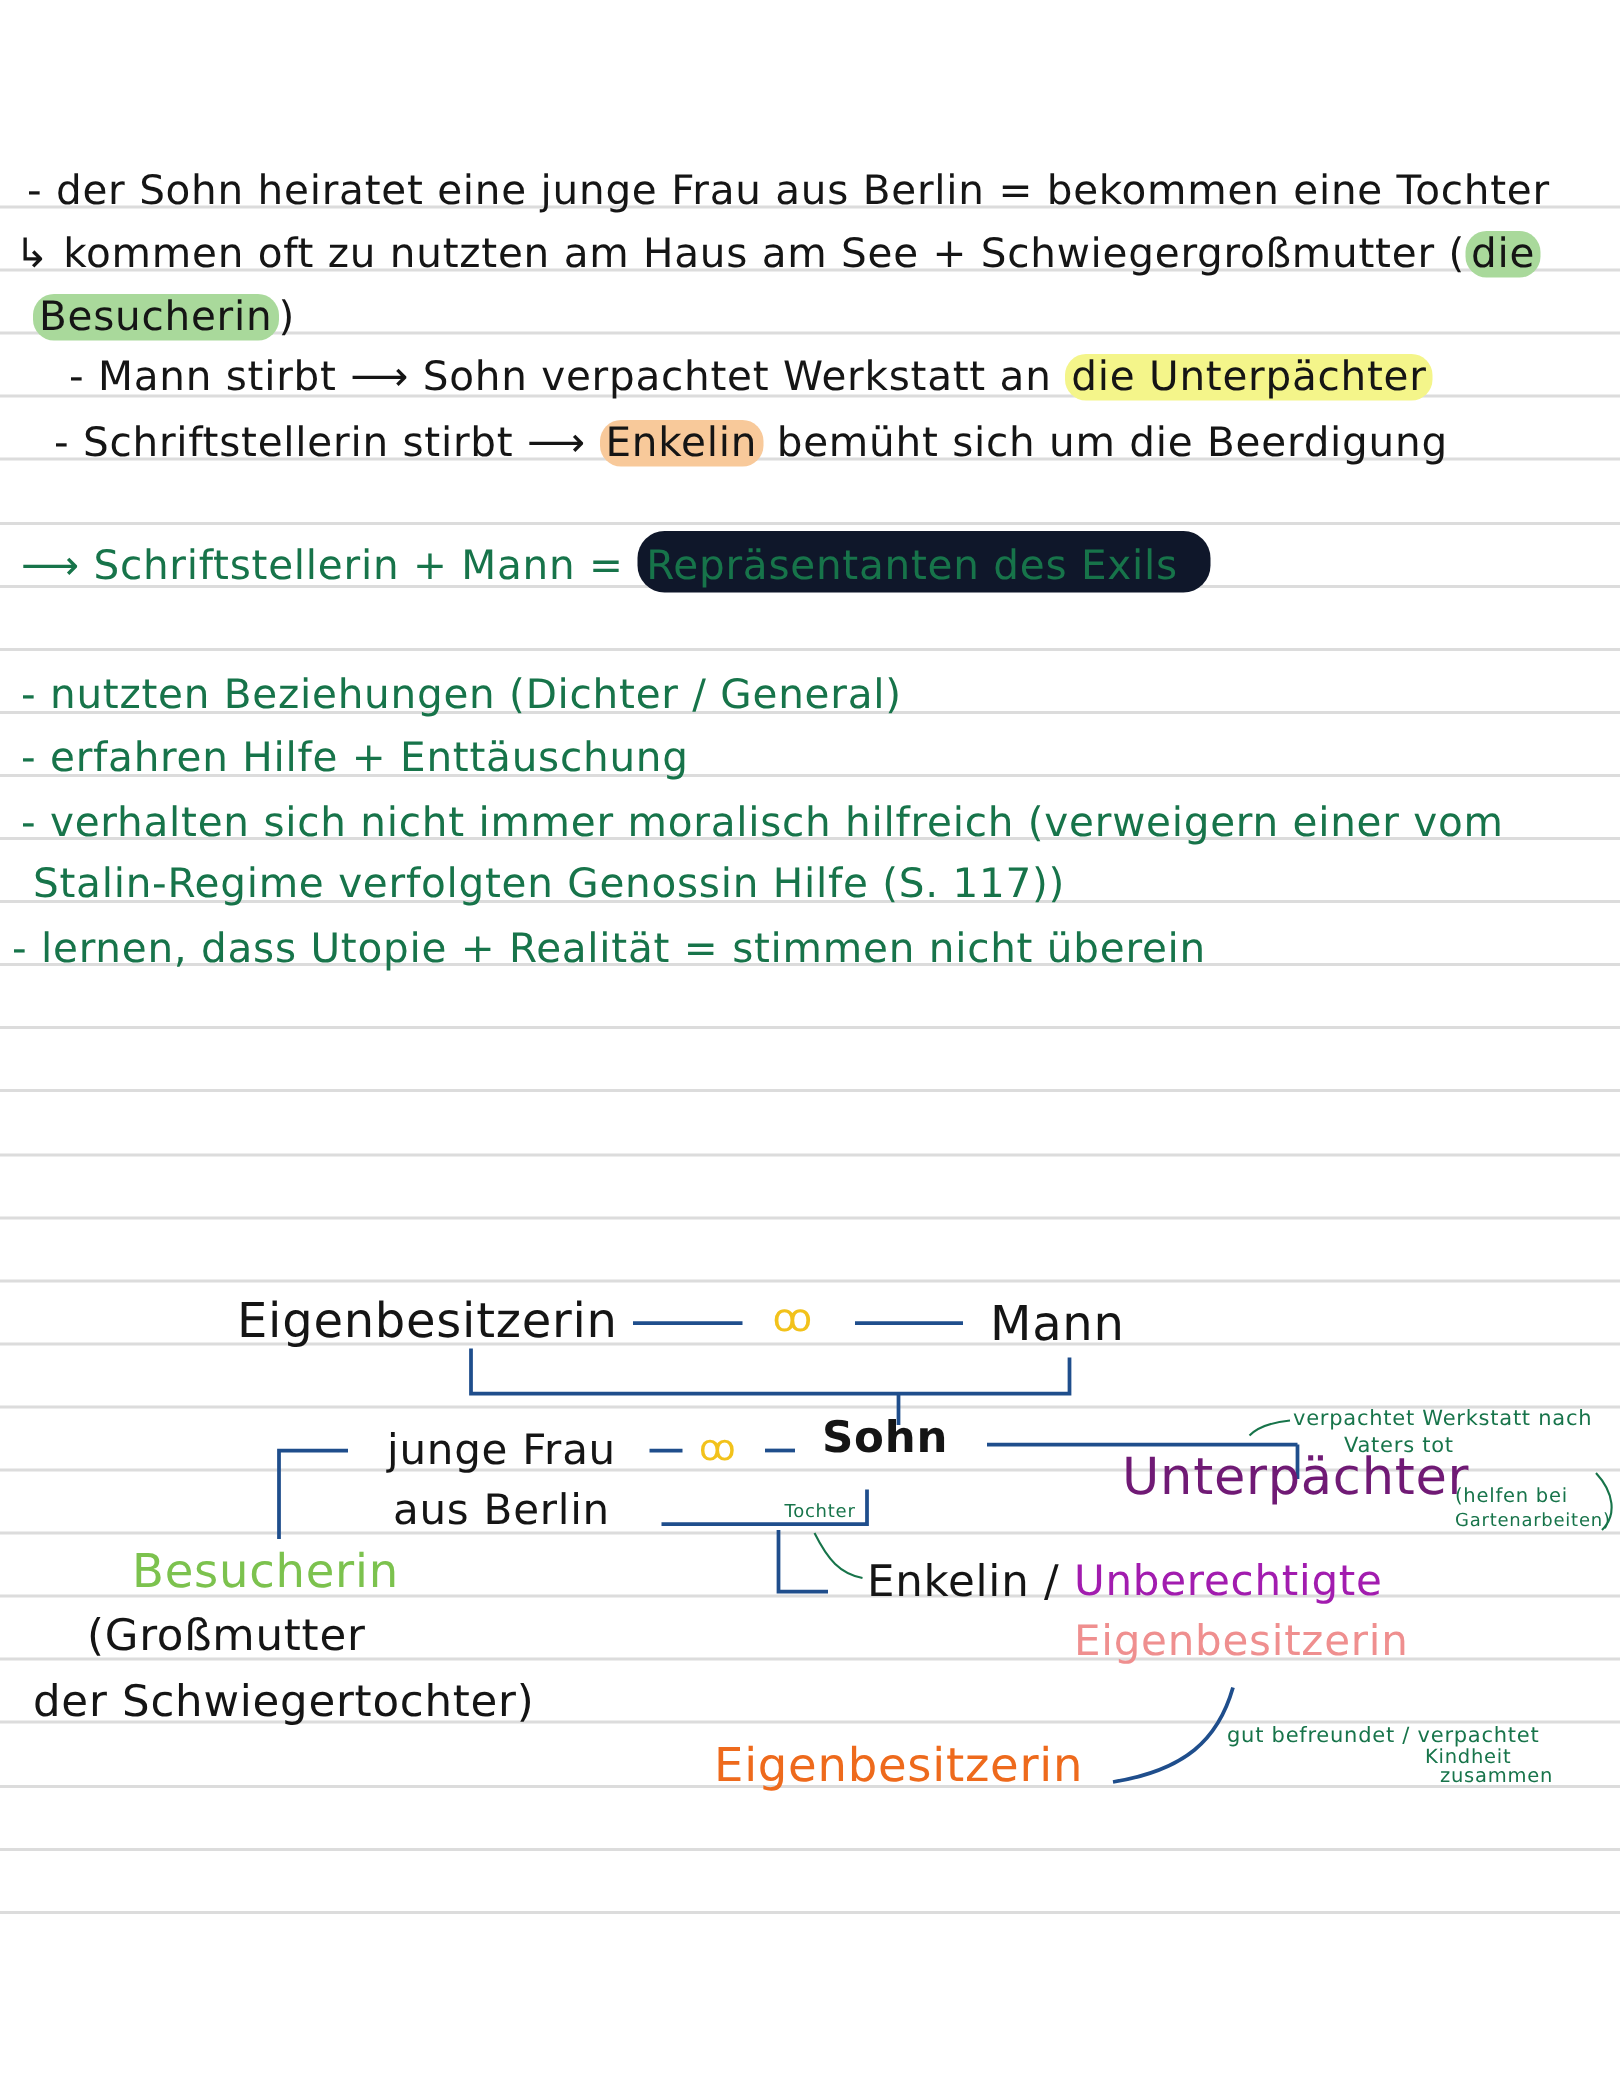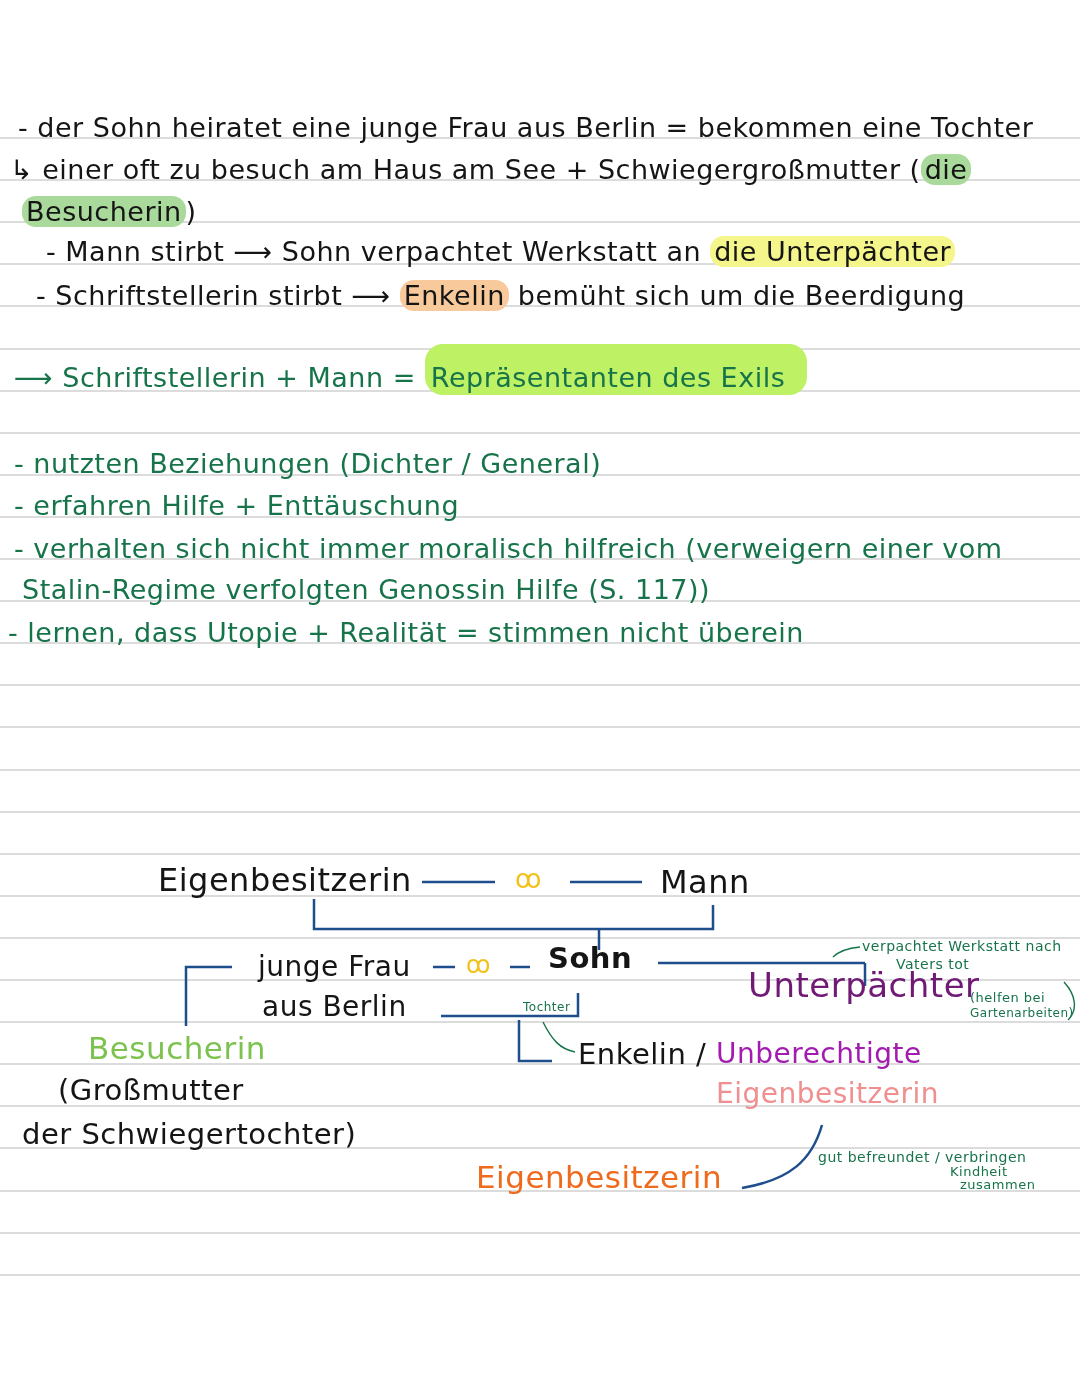--- a/index.html
+++ b/index.html
@@ -6,21 +6,21 @@
     body { width: 1080px; height: 1394px; position: relative; overflow: hidden;
            font-family: "DejaVu Sans", sans-serif; }
     .rule { position: absolute; left: 0; width: 1080px; height: 2px; background: #dcdcdc; }
     .t { position: absolute; white-space: nowrap; line-height: 1; font-size: 27px; letter-spacing: 0.5px; }
     .black { color: #151515; }
     .green { color: #17744a; }
     .hl { border-radius: 14px; padding: 0 4px; }
     .hl-green-soft { background: #a9d99b; }
     .hl-yellow { background: #f4f58a; }
     .hl-orange { background: #f8c99a; }
-    .hl-green-strong { background: #bef264; padding: 18px 22px 2px 6px; border-radius: 18px; }
+    .hl-green-strong { background: #0f172a; padding: 8px 22px 2px 6px; border-radius: 18px; }
     .small { font-size: 14px; }
     svg.diagram { position: absolute; left: 0; top: 0; width: 1080px; height: 1394px; pointer-events: none; }
   </style>
 </head>
 <body>
 
 <div id="rules">
     <div class="rule" style="top: 137px;"></div>
     <div class="rule" style="top: 179px;"></div>
     <div class="rule" style="top: 221px;"></div>
@@ -47,21 +47,21 @@
     <div class="rule" style="top: 1105px;"></div>
     <div class="rule" style="top: 1147px;"></div>
     <div class="rule" style="top: 1190px;"></div>
     <div class="rule" style="top: 1232px;"></div>
     <div class="rule" style="top: 1274px;"></div>
   </div>
 
 <div class="t black" style="left:18px; top:114px;">- der Sohn heiratet eine junge Frau aus Berlin = bekommen eine Tochter</div>
 
 <div class="t black" style="left:10px; top:156px;">
-  <span>↳ einer oft zu besuch am Haus am See + Schwiegergroßmutter (</span><span class="hl hl-green-soft">die</span>
+  <span>↳ kommen oft zu nutzten am Haus am See + Schwiegergroßmutter (</span><span class="hl hl-green-soft">die</span>
 </div>
 
 <div class="t black" style="left:22px; top:198px;">
   <span class="hl hl-green-soft">Besucherin</span><span>)</span>
 </div>
 
 <div class="t black" style="left:36px; top:238px;margin-left:10px;">
   <span>- Mann stirbt ⟶ Sohn verpachtet Werkstatt an </span><span class="hl hl-yellow">die Unterpächter</span>
 </div>
 
@@ -124,15 +124,15 @@
 <div class="t black" style="left:578px; top:1040px; font-size:29px;">Enkelin /</div>
 <div class="t" style="left:716px; top:1040px; font-size:28px; color:#a21caf;">Unberechtigte</div>
 <div class="t" style="left:716px; top:1080px; font-size:28px; color:#ef8f8f;">Eigenbesitzerin</div>
 
 <div class="t" style="left:88px; top:1033px; font-size:31px; color:#7cc24e;">Besucherin</div>
 <div class="t black" style="left:58px; top:1076px; font-size:29px;">(Großmutter</div>
 <div class="t black" style="left:22px; top:1120px; font-size:29px;">der Schwiegertochter)</div>
 
 <div class="t" style="left:476px; top:1162px; font-size:31px; color:#ee6a1c;">Eigenbesitzerin</div>
 
-<div class="t green small" style="left:818px; top:1150px;">gut befreundet / verbringen</div>
+<div class="t green small" style="left:818px; top:1150px;">gut befreundet / verpachtet</div>
 <div class="t green small" style="left:950px; top:1165px; font-size:13px;">Kindheit</div>
 <div class="t green small" style="left:960px; top:1178px; font-size:13px;">zusammen</div>
 
 </body></html>

